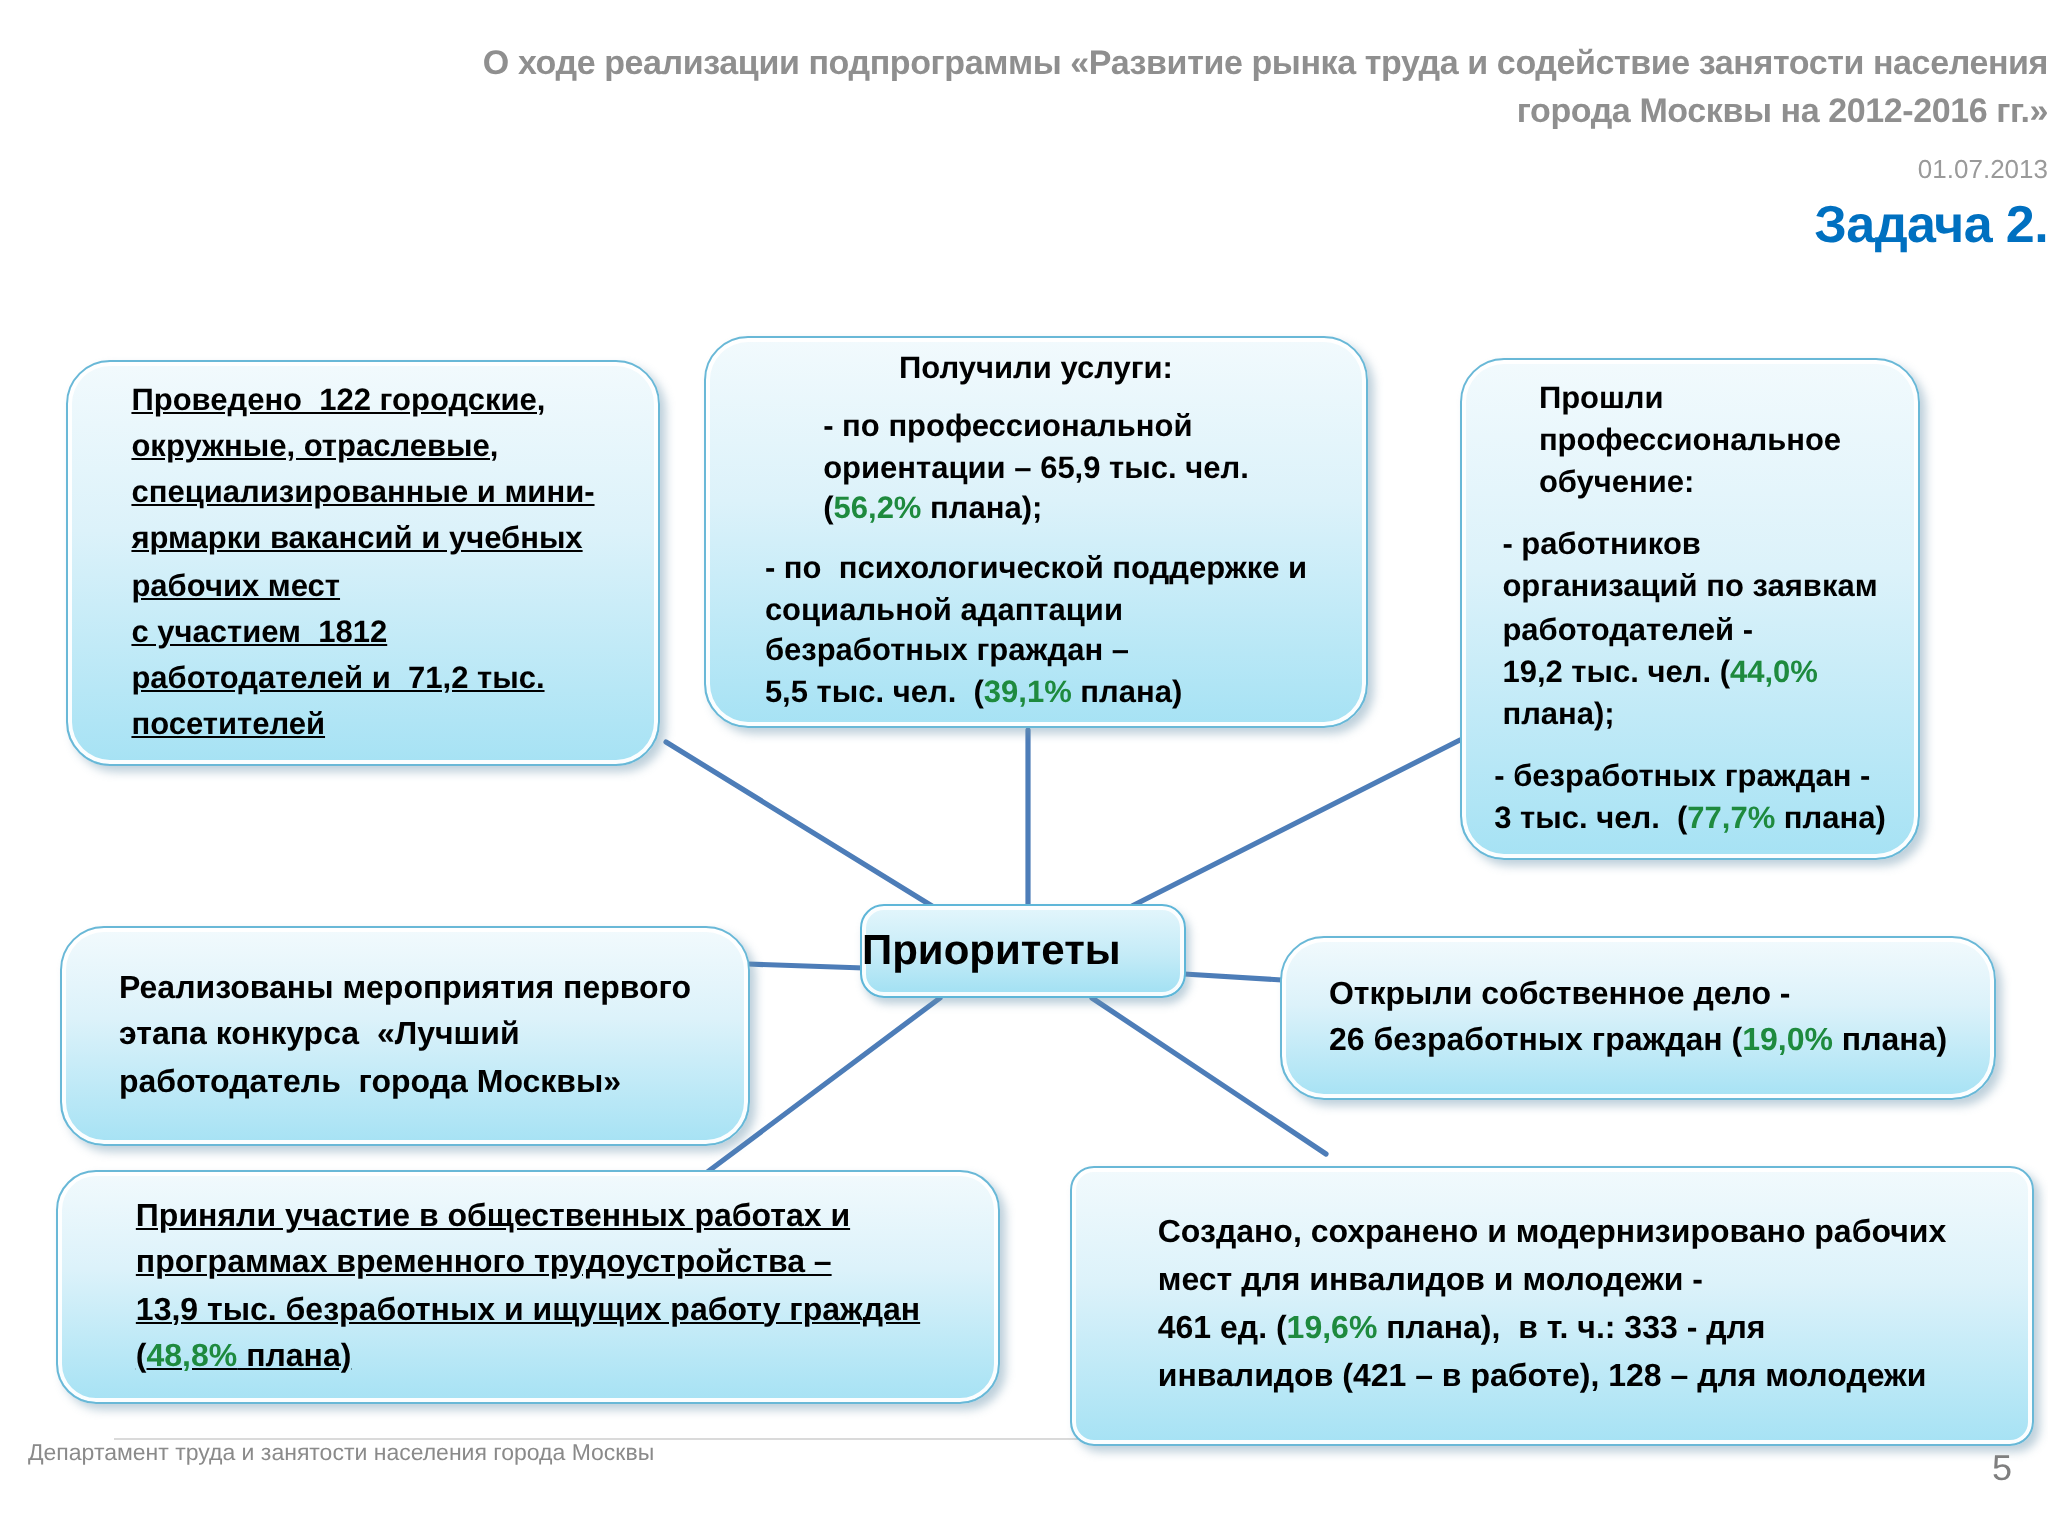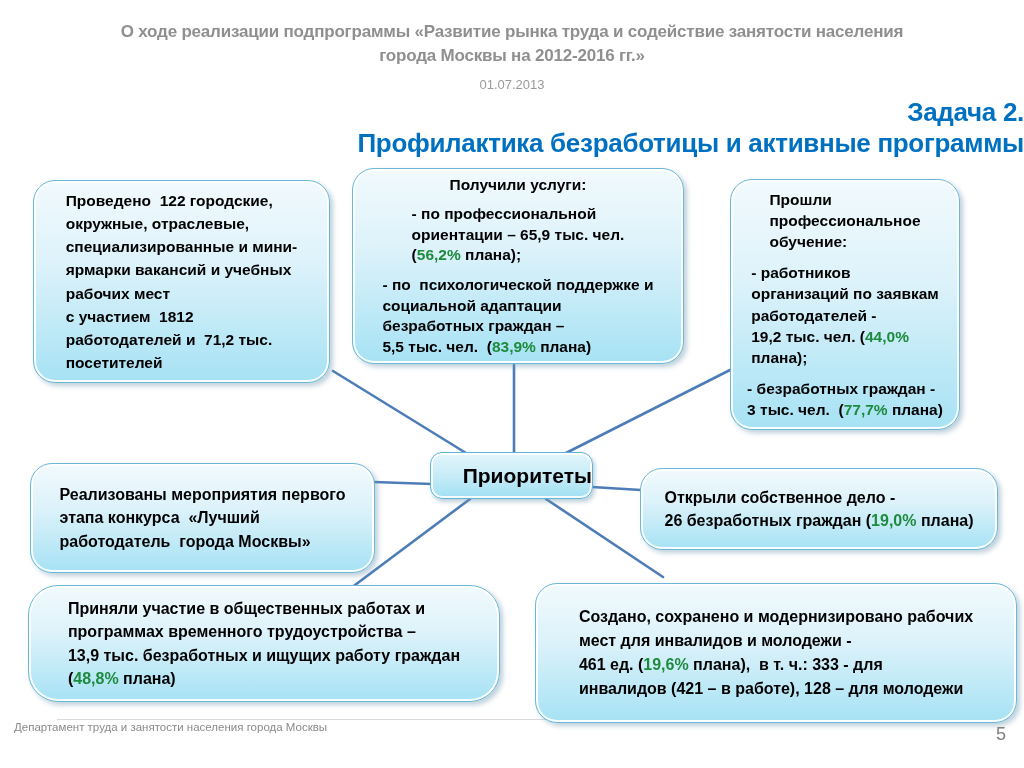--- a/index.html
+++ b/index.html
@@ -5,21 +5,21 @@
   html,body{margin:0;padding:0;}
   body{
     width:1024px;height:768px;position:relative;overflow:hidden;
     background:#ffffff;
     font-family:"Liberation Sans","DejaVu Sans",sans-serif;
   }
   .slide{position:absolute;inset:0;}
 
   
   .header{
-    position:absolute;top:20px;left:0;right:0;text-align:center;
+    position:absolute;top:20px;left:0;right:0;text-align:right;
     color:#8f8f8f;font-weight:bold;font-size:17px;line-height:24px;letter-spacing:-0.2px;
   }
   .header .date{font-weight:normal;font-size:13px;margin-top:5px;color:#9a9a9a;letter-spacing:0;}
 
   
   .title{
     position:absolute;top:97px;left:0;right:0;text-align:right;
     color:#0070c0;font-weight:bold;font-size:26px;line-height:31px;letter-spacing:-0.3px;
   }
 
@@ -34,36 +34,36 @@
     background:linear-gradient(180deg,#f2fafd 0%,#dcf2fa 42%,#a6e2f4 100%);
     box-shadow:inset 0 0 0 2px rgba(255,255,255,0.95), 3px 3px 5px rgba(110,150,175,0.45);
     display:flex;flex-direction:column;align-items:center;justify-content:center;
     text-align:left;color:#000;font-weight:bold;font-size:15.5px;line-height:1.42;
     padding:10px 12px;
   }
   .bubble p{margin:0 0 9px;white-space:pre-wrap;}
   .bubble p:last-child{margin-bottom:0;}
   .green{color:#1e8a3e;}
 
-  .b-fairs{left:33px;top:180px;width:297px;height:203px;line-height:1.5;}
+  .b-fairs{left:33px;top:180px;width:297px;height:203px;line-height:1.5;text-decoration:underline;}
   .b-services{left:352px;top:168px;width:332px;height:196px;line-height:1.33;}
   .b-training{left:730px;top:179px;width:230px;height:251px;line-height:1.38;}
   .b-contest{left:30px;top:443px;width:345px;height:110px;font-size:16px;line-height:1.45;margin-top:20px;}
   .b-business{left:640px;top:468px;width:358px;height:82px;font-size:16px;line-height:1.45;}
-  .b-public{left:28px;top:585px;width:472px;height:117px;font-size:16px;line-height:1.45;border-radius:30px;}
-  .b-jobs{left:535px;top:583px;width:482px;height:140px;font-size:16px;line-height:1.5;border-radius:22px;}
+  .b-public{left:28px;top:585px;width:472px;height:117px;font-size:16px;line-height:1.45;border-radius:20px;text-decoration:underline;}
+  .b-jobs{left:535px;top:583px;width:482px;height:140px;font-size:16px;line-height:1.5;border-radius:12px;}
 
   
   .center-node{
     position:absolute;z-index:3;box-sizing:border-box;
     left:430px;top:452px;width:163px;height:47px;
     border-radius:12px;border:1px solid #5fb6d8;
     background:linear-gradient(180deg,#e4f6fc 0%,#c4ebf7 55%,#a0e0f3 100%);
     box-shadow:inset 0 0 0 2px rgba(255,255,255,0.9), 2px 3px 4px rgba(110,150,175,0.45);
-    display:flex;align-items:center;justify-content:flex-end;
+    display:flex;align-items:center;justify-content:flex-start;
     font-weight:bold;font-size:21px;color:#000;
   }
 
   
   .footer-rule{position:absolute;left:57px;right:18px;top:719px;height:1px;background:#dadada;z-index:0;}
   .footer-org{position:absolute;left:14px;top:721px;font-size:11.5px;color:#8a8a8a;z-index:2;}
   .page-number{position:absolute;right:18px;top:724px;font-size:18px;color:#7f7f7f;z-index:3;}
 </style>
 </head>
 <body>
@@ -71,21 +71,20 @@
 <div class="slide">
 
   <div class="header">
     <div>О ходе реализации подпрограммы «Развитие рынка труда и содействие занятости населения</div>
     <div>города Москвы на 2012-2016 гг.»</div>
     <div class="date">01.07.2013</div>
   </div>
 
   <div class="title">
     <div>Задача 2.</div>
-    <div>Профилактика безработицы и активные программы</div>
   </div>
 
   <svg class="connectors" width="1024" height="768" viewBox="0 0 1024 768">
     <g stroke="#4d7db8" stroke-width="2.6" stroke-linecap="round">
       <line x1="466" y1="453" x2="333" y2="371"></line>
       <line x1="514" y1="453" x2="514" y2="365"></line>
       <line x1="566" y1="453" x2="730" y2="370"></line>
       <line x1="432" y1="484" x2="374" y2="482"></line>
       <line x1="592" y1="487" x2="641" y2="490"></line>
       <line x1="470" y1="499" x2="351" y2="588"></line>
@@ -105,21 +104,21 @@
   </div>
 
   <div class="bubble b-services">
     <p>Получили услуги:</p>
     <p><span>- по профессиональной
 ориентации – 65,9 тыс. чел.
 (</span><span class="green">56,2%</span><span> плана);</span></p>
     <p><span>- по  психологической поддержке и
 социальной адаптации
 безработных граждан –
-5,5 тыс. чел.  (</span><span class="green">83,9%</span><span> плана)</span></p>
+5,5 тыс. чел.  (</span><span class="green">39,1%</span><span> плана)</span></p>
   </div>
 
   <div class="bubble b-training">
     <p>Прошли
 профессиональное
 обучение:</p>
     <p><span>- работников
 организаций по заявкам
 работодателей -
 19,2 тыс. чел. (</span><span class="green">44,0%</span><span>

